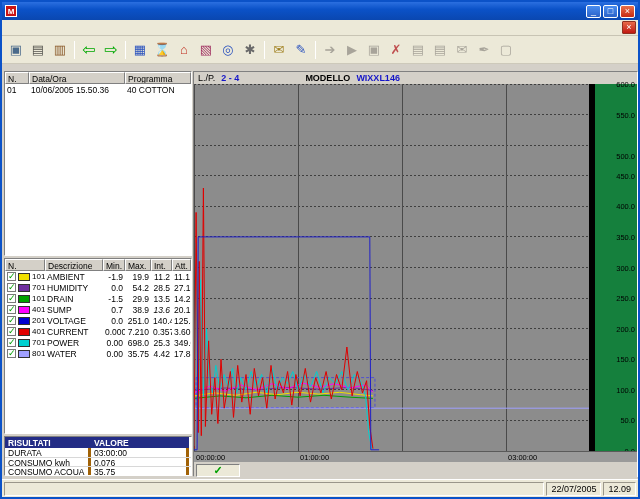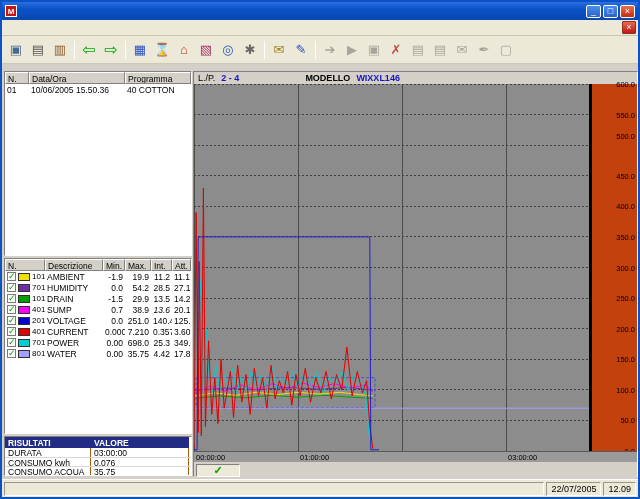--- a/index.html
+++ b/index.html
@@ -35,31 +35,31 @@
   .th { font-size:8.5px; height:12px; padding:1px 2px; border:1px solid; border-color:#fff #808080 #808080 #fff; overflow:hidden; white-space:nowrap; flex:0 0 auto; }
   .tr { display:flex; font-size:8.5px; height:11px; align-items:center; white-space:nowrap; }
   .td { padding:0 2px; overflow:hidden; flex:0 0 auto; }
   .num { text-align:right; }
   .cb { width:9px; height:9px; background:#fff; border:1px solid #7a7a7a; font-size:9px; line-height:7px; color:#00a000; text-align:center; margin:0 1px 0 2px; flex:0 0 auto; }
   .sw { width:12px; height:8px; border:1px solid #303030; margin:0 2px 0 1px; flex:0 0 auto; }
   .ch-id { font-size:8px; }
 
   .res-th { background:#232c85; color:#fff; font-size:8.5px; font-weight:bold; height:11px; padding:1px 3px; flex:0 0 auto; }
   .res-tr { display:flex; font-size:8.5px; height:9.5px; border-bottom:1px solid #d8d8d8; }
-  .res-td { padding:0 3px; overflow:hidden; flex:0 0 auto; border-right:1px solid #a16207; }
+  .res-td { padding:0 3px; overflow:hidden; flex:0 0 auto; border-right:3px solid #a16207; }
 
   
   .chart-panel { position:absolute; border:1px solid; border-color:#808080 #fff #fff #808080; background:#d4d0c8; }
   .chart-header { height:12px; background:#d4d0c8; display:flex; align-items:center; font-size:9px; padding:0 4px; gap:6px; }
   .chart-header .blue { color:#1414c8; font-weight:bold; }
   .chart-header .lbl { font-weight:bold; }
   .plot-row { display:flex; }
   .plot-area { width:416px; height:367px; background:#8c8c8c; position:relative; }
   .plot-area svg { position:absolute; left:0; top:0; width:416px; height:367px; }
-  .y-axis { width:50px; height:367px; background:#c2410c; position:relative; border-left:3px solid #000000; }
+  .y-axis { width:50px; height:367px; background:#15803d; position:relative; border-left:6px solid #000000; }
   .y-lab { position:absolute; right:2px; font-size:7.5px; color:#000; line-height:8px; }
   .x-axis { height:11px; background:#9a9a9a; position:relative; border-top:1px solid #5a5a5a; }
   .x-lab { position:absolute; top:1px; font-size:7.5px; color:#000; }
   .chart-footer { height:16px; background:#d4d0c8; display:flex; align-items:center; padding:1px 2px; }
   .check-widget { width:44px; height:13px; background:#ece9d8; border:1px solid; border-color:#808080 #fff #fff #808080; color:#00a000; font-weight:bold; font-size:11px; line-height:11px; text-align:center; }
 
   
   .statusbar { height:18px; background:#ece9d8; border-top:1px solid #fff; display:flex; align-items:center; gap:2px; padding:1px 2px; flex:0 0 auto; }
   .status-cell { height:14px; border:1px solid; border-color:#9a968a #fff #fff #9a968a; font-size:9px; padding:1px 4px; white-space:nowrap; }
   .status-cell.fill { flex:1 1 auto; }
@@ -293,21 +293,21 @@
               <polyline points="0.0,306.4 31.2,304.0 62.4,305.8 93.6,303.4 124.8,305.2 156.0,303.4 178.9,306.4" fill="none" stroke="#7030a0" stroke-width="1"></polyline>
               <polyline points="0.0,308.9 15.6,302.2 31.2,307.1 46.8,300.9 62.4,305.8 78.0,299.7 93.6,304.6 109.2,299.1 124.8,303.4 140.4,299.7 156.0,304.0 171.6,300.9 178.9,308.3" fill="none" stroke="#ff00ff" stroke-width="1"></polyline>
               <polyline points="0.0,362.1 2.1,159.0 4.2,330.3 6.2,195.7 9.4,311.9 12.5,244.7 15.6,299.7 18.7,308.9 21.8,281.4 26.0,305.8 30.2,290.5 34.3,302.8 38.5,284.4 42.6,308.9 46.8,293.6 52.0,305.8 57.2,287.5 62.4,302.8 67.6,290.5 72.8,308.9 78.0,284.4 83.2,305.8 88.4,293.6 93.6,299.7 98.8,287.5 104.0,305.8 110.2,290.5 116.5,302.8 122.7,287.5 129.0,308.9 135.2,293.6 141.4,299.7 147.7,287.5 153.9,305.8 160.2,290.5 166.4,296.7 171.6,311.9 174.7,348.6 177.8,365.2" fill="none" stroke="#00d0d0" stroke-width="1"></polyline>
               <polyline points="0.0,364.6 2.1,128.4 4.2,348.6 5.2,177.4 7.3,351.7 9.4,104.0 11.4,342.5 14.6,256.9 17.7,330.3 20.8,293.6 23.9,339.5 27.0,275.3 30.2,324.2 33.3,305.8 36.4,287.5 39.5,333.4 43.7,281.4 47.8,318.1 52.0,290.5 56.2,330.3 60.3,284.4 64.5,311.9 68.6,293.6 72.8,324.2 77.0,281.4 81.1,315.0 85.3,296.7 89.4,308.9 93.6,287.5 97.8,321.1 101.9,290.5 106.1,311.9 111.3,284.4 116.5,318.1 121.7,293.6 126.9,308.9 132.1,287.5 137.3,315.0 142.5,290.5 147.7,305.8 152.9,263.0 158.1,311.9 163.3,287.5 168.5,308.9 172.6,296.7 175.8,342.5 178.9,364.6" fill="none" stroke="#e00000" stroke-width="1"></polyline>
               <polyline points="0.0,365.8 3.1,365.8 4.2,152.9 175.8,152.9 176.8,365.8 185.1,365.8" fill="none" stroke="#2020c8" stroke-width="1"></polyline>
             </svg>
         </div>
         <div class="y-axis">
             <div class="y-lab" style="top: -3px;">600.0</div>
             <div class="y-lab" style="top: 27.5833px;">550.0</div>
-            <div class="y-lab" style="top: 49px;">500.0</div>
+            <div class="y-lab" style="top: 69px;">500.0</div>
             <div class="y-lab" style="top: 88.75px;">450.0</div>
             <div class="y-lab" style="top: 119.333px;">400.0</div>
             <div class="y-lab" style="top: 149.917px;">350.0</div>
             <div class="y-lab" style="top: 180.5px;">300.0</div>
             <div class="y-lab" style="top: 211.083px;">250.0</div>
             <div class="y-lab" style="top: 241.667px;">200.0</div>
             <div class="y-lab" style="top: 272.25px;">150.0</div>
             <div class="y-lab" style="top: 302.833px;">100.0</div>
             <div class="y-lab" style="top: 333.417px;">50.0</div>
             <div class="y-lab" style="top: 364px;">0.0</div>

